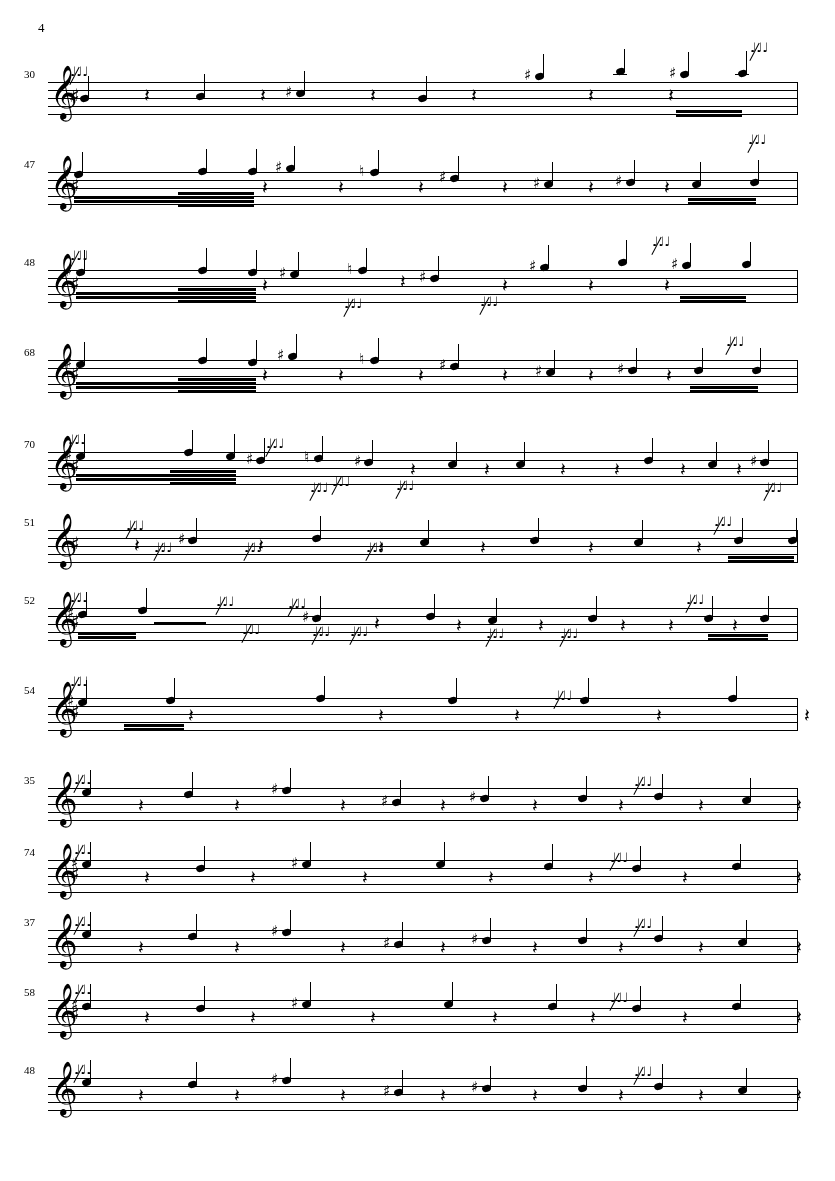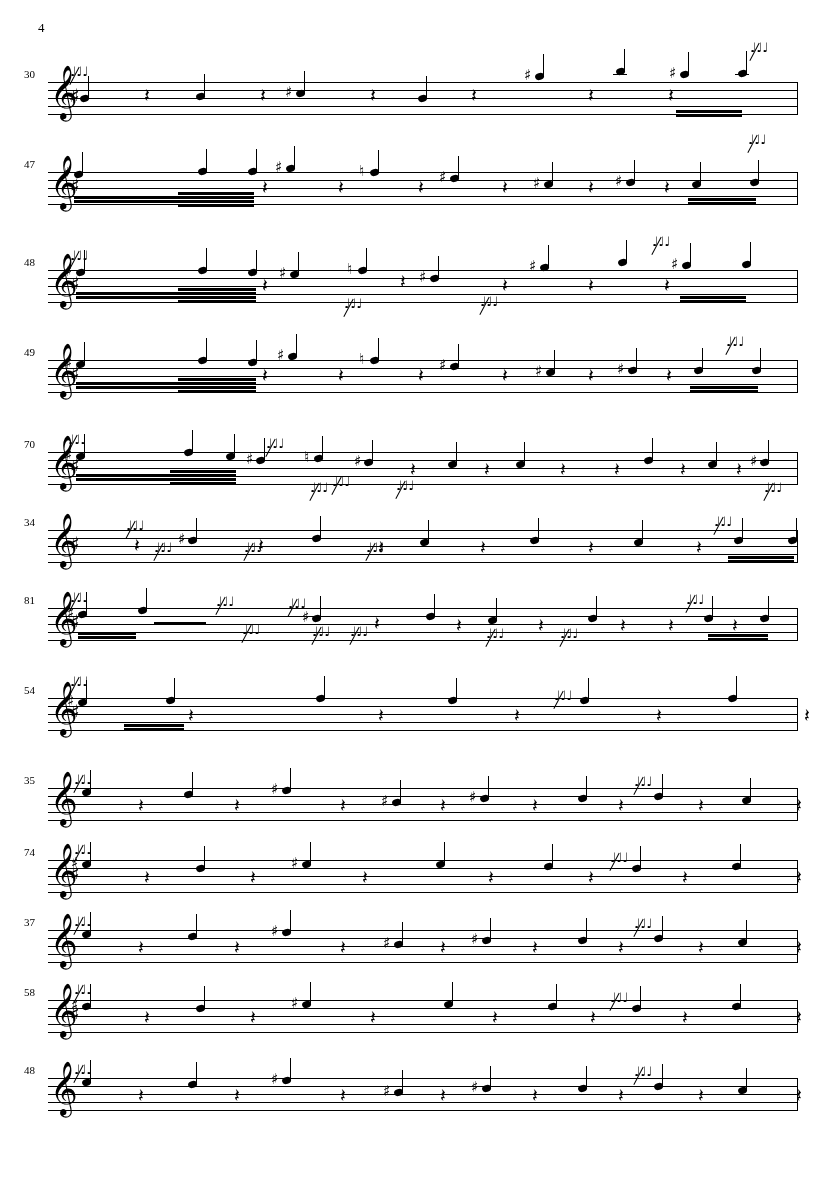--- a/index.html
+++ b/index.html
@@ -365,21 +365,21 @@
       </div>
       <div class="system" style="top: 360px;">
         <div class="staff">
           <div class="ln"></div>
           <div class="ln"></div>
           <div class="ln"></div>
           <div class="ln"></div>
           <div class="ln"></div>
         </div>
         <div class="barline-end"></div>
-        <div class="measure-num">49</div>
+        <div class="measure-num">68</div>
         <div class="clef">𝄞</div>
         <div class="keysig" style="left: 22px; top: 4px;">♯</div>
         <div class="beam" style="left: 28px; top: 22px; width: 180px;"></div>
         <div class="beam" style="left: 28px; top: 26px; width: 180px;"></div>
         <div class="beam" style="left: 130px; top: 18px; width: 78px;"></div>
         <div class="beam" style="left: 130px; top: 30px; width: 78px;"></div>
         <div class="beam" style="left: 642px; top: 26px; width: 68px;"></div>
         <div class="beam" style="left: 642px; top: 30px; width: 68px;"></div>
         <div class="tickgroup" style="left: 678px; top: -22px;"><span style="font-size:13px;">♩♩♩</span></div>
         <div class="slash" style="left: 682px; top: -24px;"></div>
@@ -523,21 +523,21 @@
       </div>
       <div class="system" style="top: 530px;">
         <div class="staff">
           <div class="ln"></div>
           <div class="ln"></div>
           <div class="ln"></div>
           <div class="ln"></div>
           <div class="ln"></div>
         </div>
         <div class="barline-end"></div>
-        <div class="measure-num">34</div>
+        <div class="measure-num">51</div>
         <div class="clef">𝄞</div>
         <div class="keysig" style="left: 22px; top: 4px;">♯</div>
         <div class="beam" style="left: 680px; top: 26px; width: 66px;"></div>
         <div class="beam" style="left: 680px; top: 30px; width: 66px;"></div>
         <div class="tickgroup" style="left: 78px; top: -8px;"><span style="font-size:13px;">♩♩♩</span></div>
         <div class="slash" style="left: 82px; top: -10px;"></div>
         <div class="tickgroup" style="left: 106px; top: 14px;"><span style="font-size:13px;">♩♩♩</span></div>
         <div class="slash" style="left: 110px; top: 12px;"></div>
         <div class="tickgroup" style="left: 196px; top: 14px;"><span style="font-size:13px;">♩♩♩</span></div>
         <div class="slash" style="left: 200px; top: 12px;"></div>
@@ -583,21 +583,21 @@
       </div>
       <div class="system" style="top: 608px;">
         <div class="staff">
           <div class="ln"></div>
           <div class="ln"></div>
           <div class="ln"></div>
           <div class="ln"></div>
           <div class="ln"></div>
         </div>
         <div class="barline-end"></div>
-        <div class="measure-num">81</div>
+        <div class="measure-num">52</div>
         <div class="clef">𝄞</div>
         <div class="keysig" style="left: 22px; top: 4px;">♯</div>
         <div class="beam" style="left: 30px; top: 24px; width: 58px;"></div>
         <div class="beam" style="left: 30px; top: 28px; width: 58px;"></div>
         <div class="beam" style="left: 106px; top: 14px; width: 52px;"></div>
         <div class="beam" style="left: 660px; top: 26px; width: 60px;"></div>
         <div class="beam" style="left: 660px; top: 30px; width: 60px;"></div>
         <div class="tickgroup" style="left: 22px; top: -14px;"><span style="font-size:13px;">♩♩♩</span></div>
         <div class="slash" style="left: 26px; top: -16px;"></div>
         <div class="tickgroup" style="left: 168px; top: -10px;"><span style="font-size:13px;">♩♩♩</span></div>

